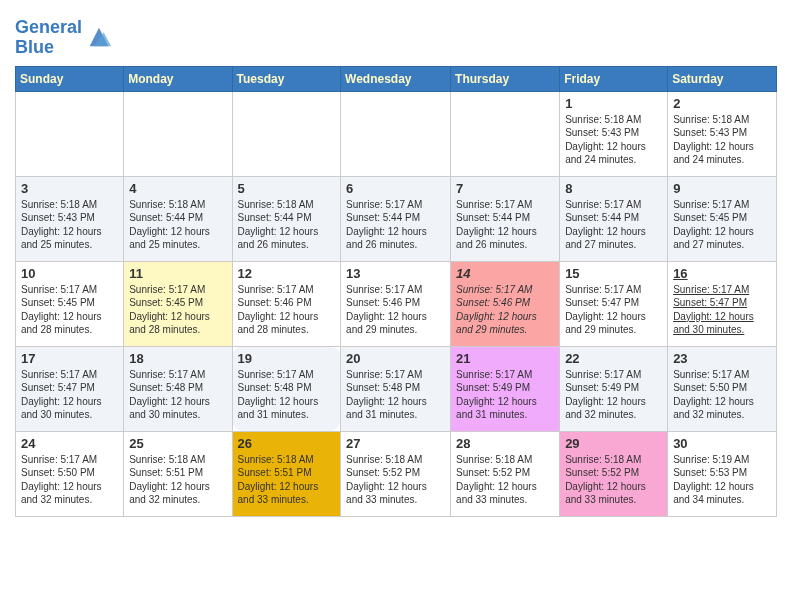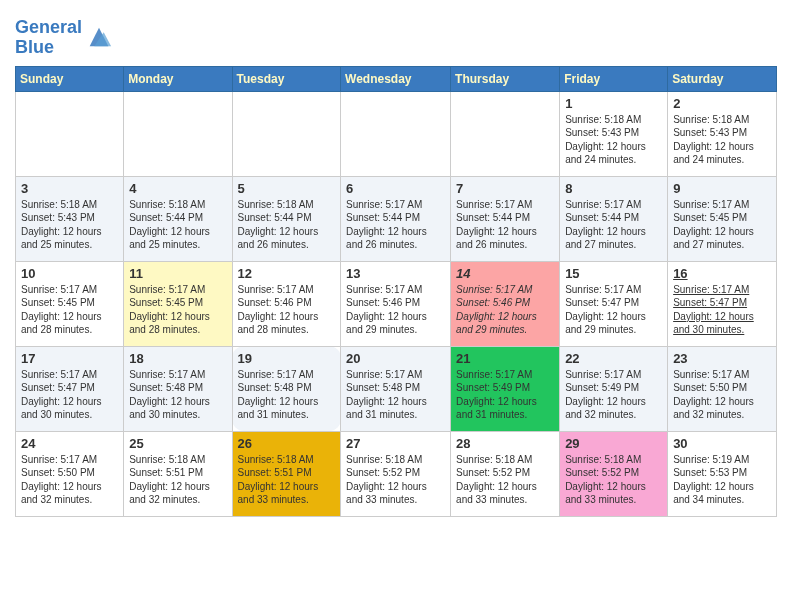--- a/index.html
+++ b/index.html
@@ -265,21 +265,21 @@
             <div class="day-info" style="white-space: pre-line;">Sunrise: 5:17 AM
 Sunset: 5:48 PM
 Daylight: 12 hours and 31 minutes.</div>
           </td>
           <td style="background: rgb(240, 244, 249);">
             <span class="day-num">20</span>
             <div class="day-info" style="white-space: pre-line;">Sunrise: 5:17 AM
 Sunset: 5:48 PM
 Daylight: 12 hours and 31 minutes.</div>
           </td>
-          <td style="background: #22c55e;">
+          <td style="background: #f0abfc;">
             <span class="day-num">21</span>
             <div class="day-info" style="white-space: pre-line;">Sunrise: 5:17 AM
 Sunset: 5:49 PM
 Daylight: 12 hours and 31 minutes.</div>
           </td>
           <td style="background: rgb(240, 244, 249);">
             <span class="day-num">22</span>
             <div class="day-info" style="white-space: pre-line;">Sunrise: 5:17 AM
 Sunset: 5:49 PM
 Daylight: 12 hours and 32 minutes.</div>

